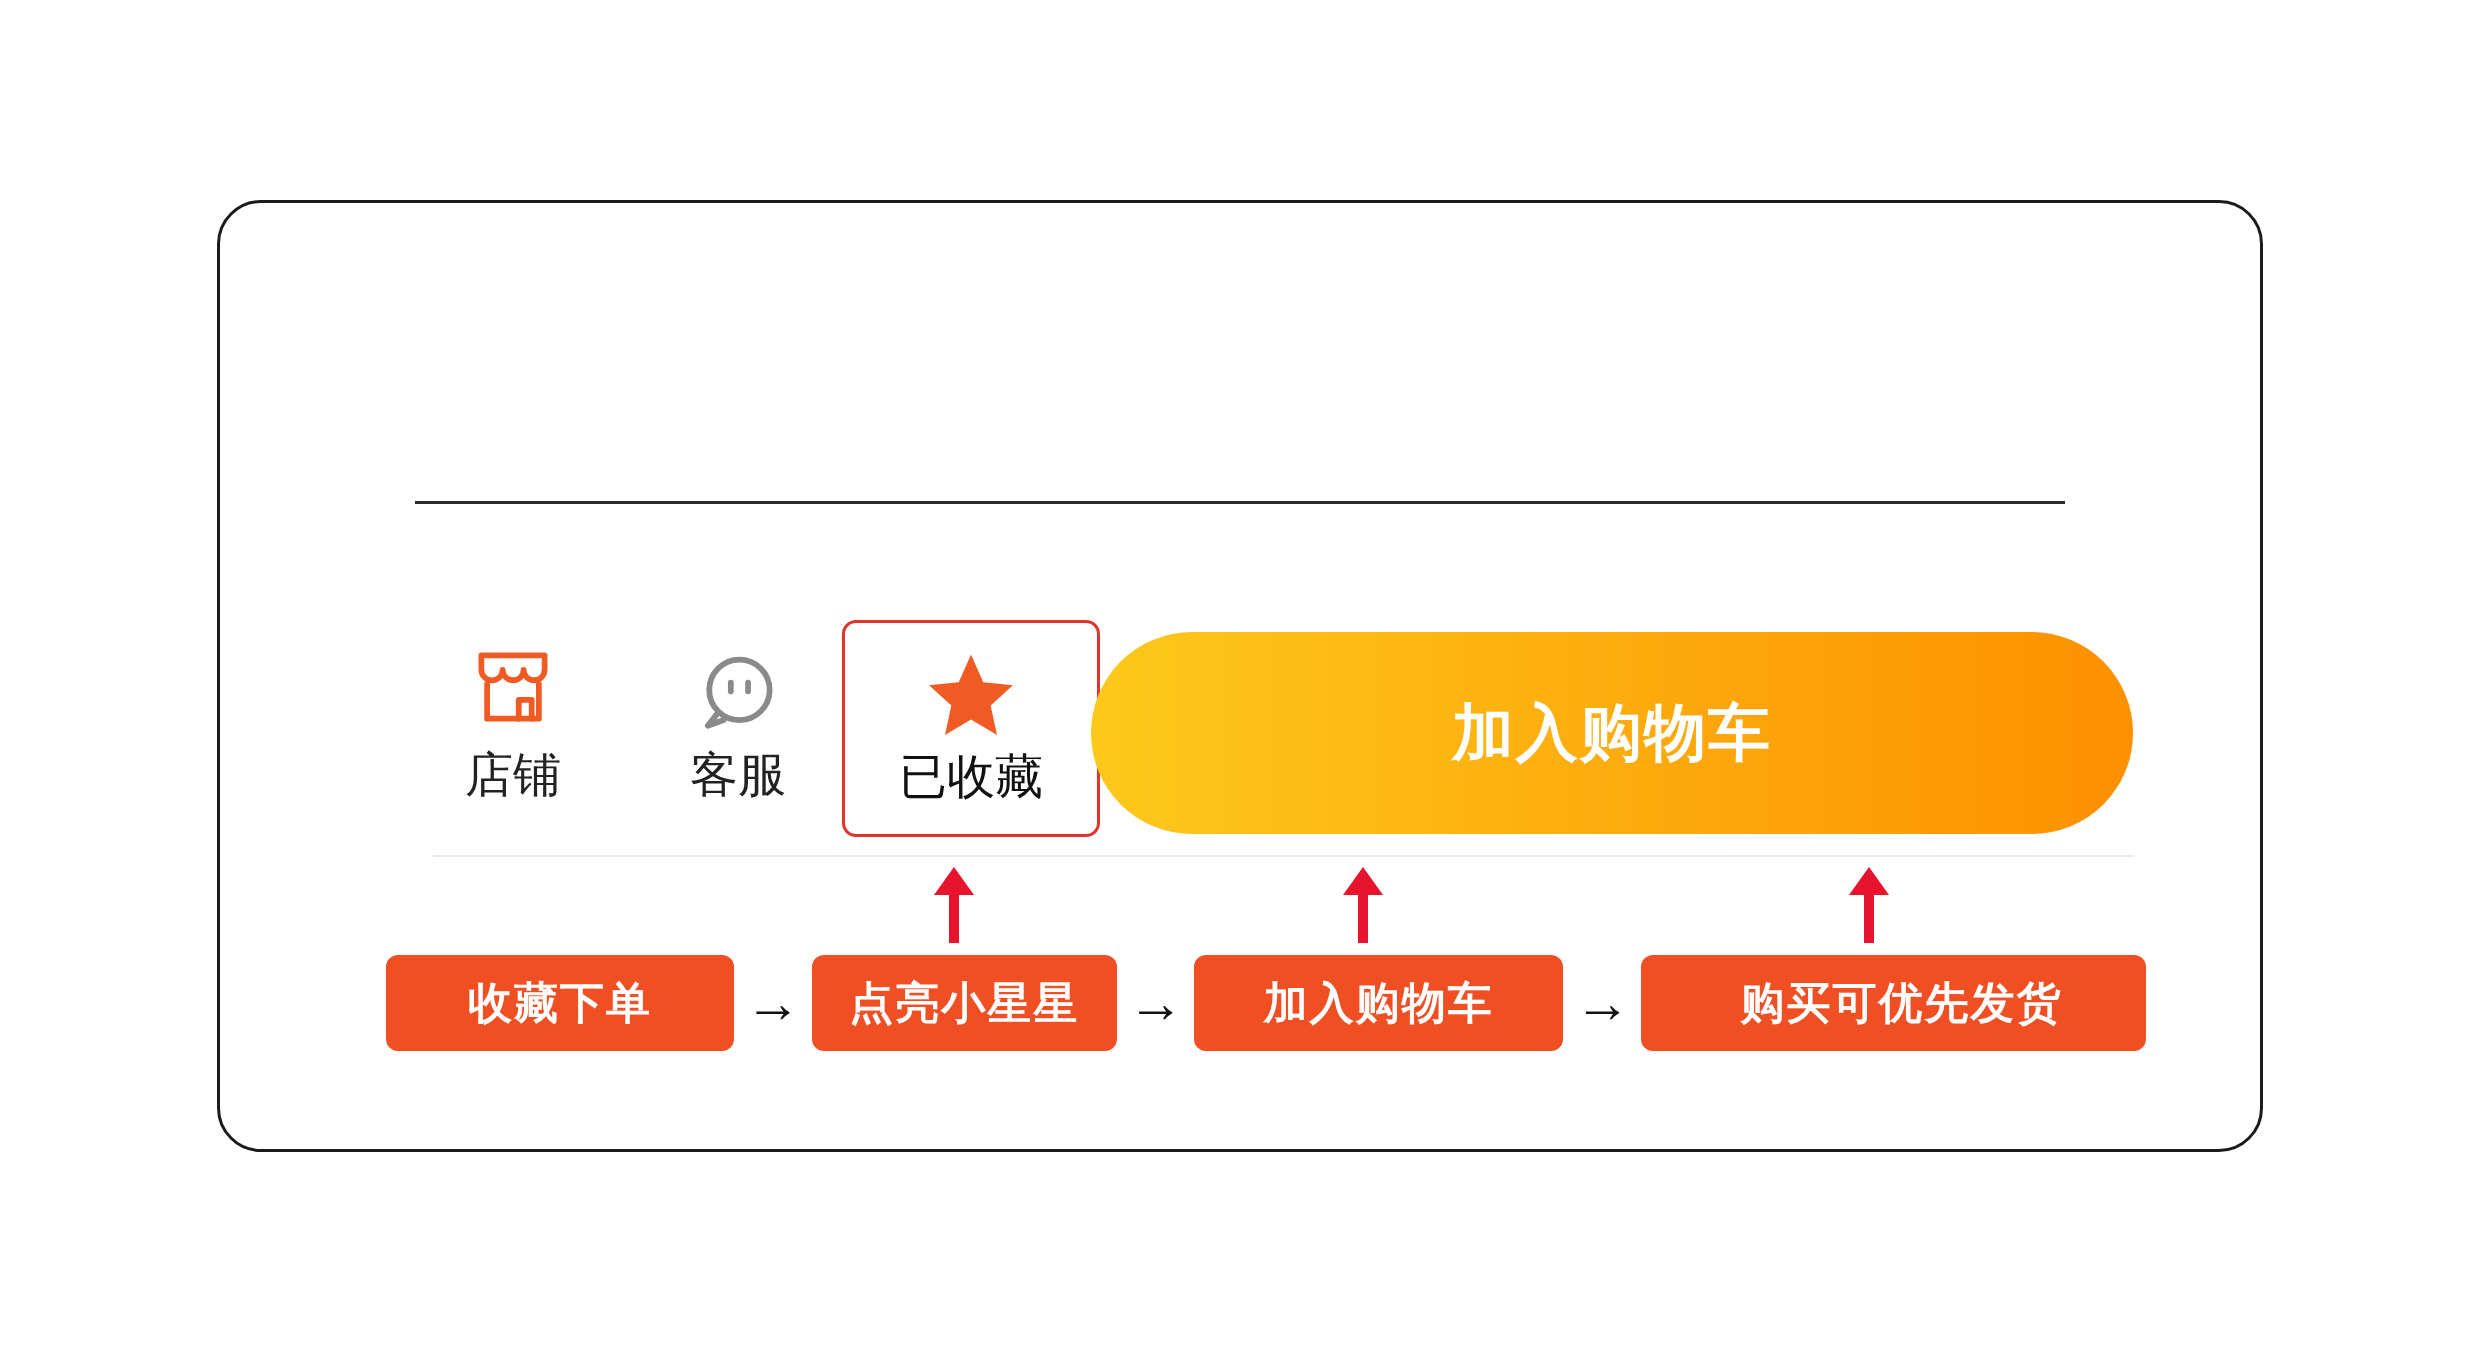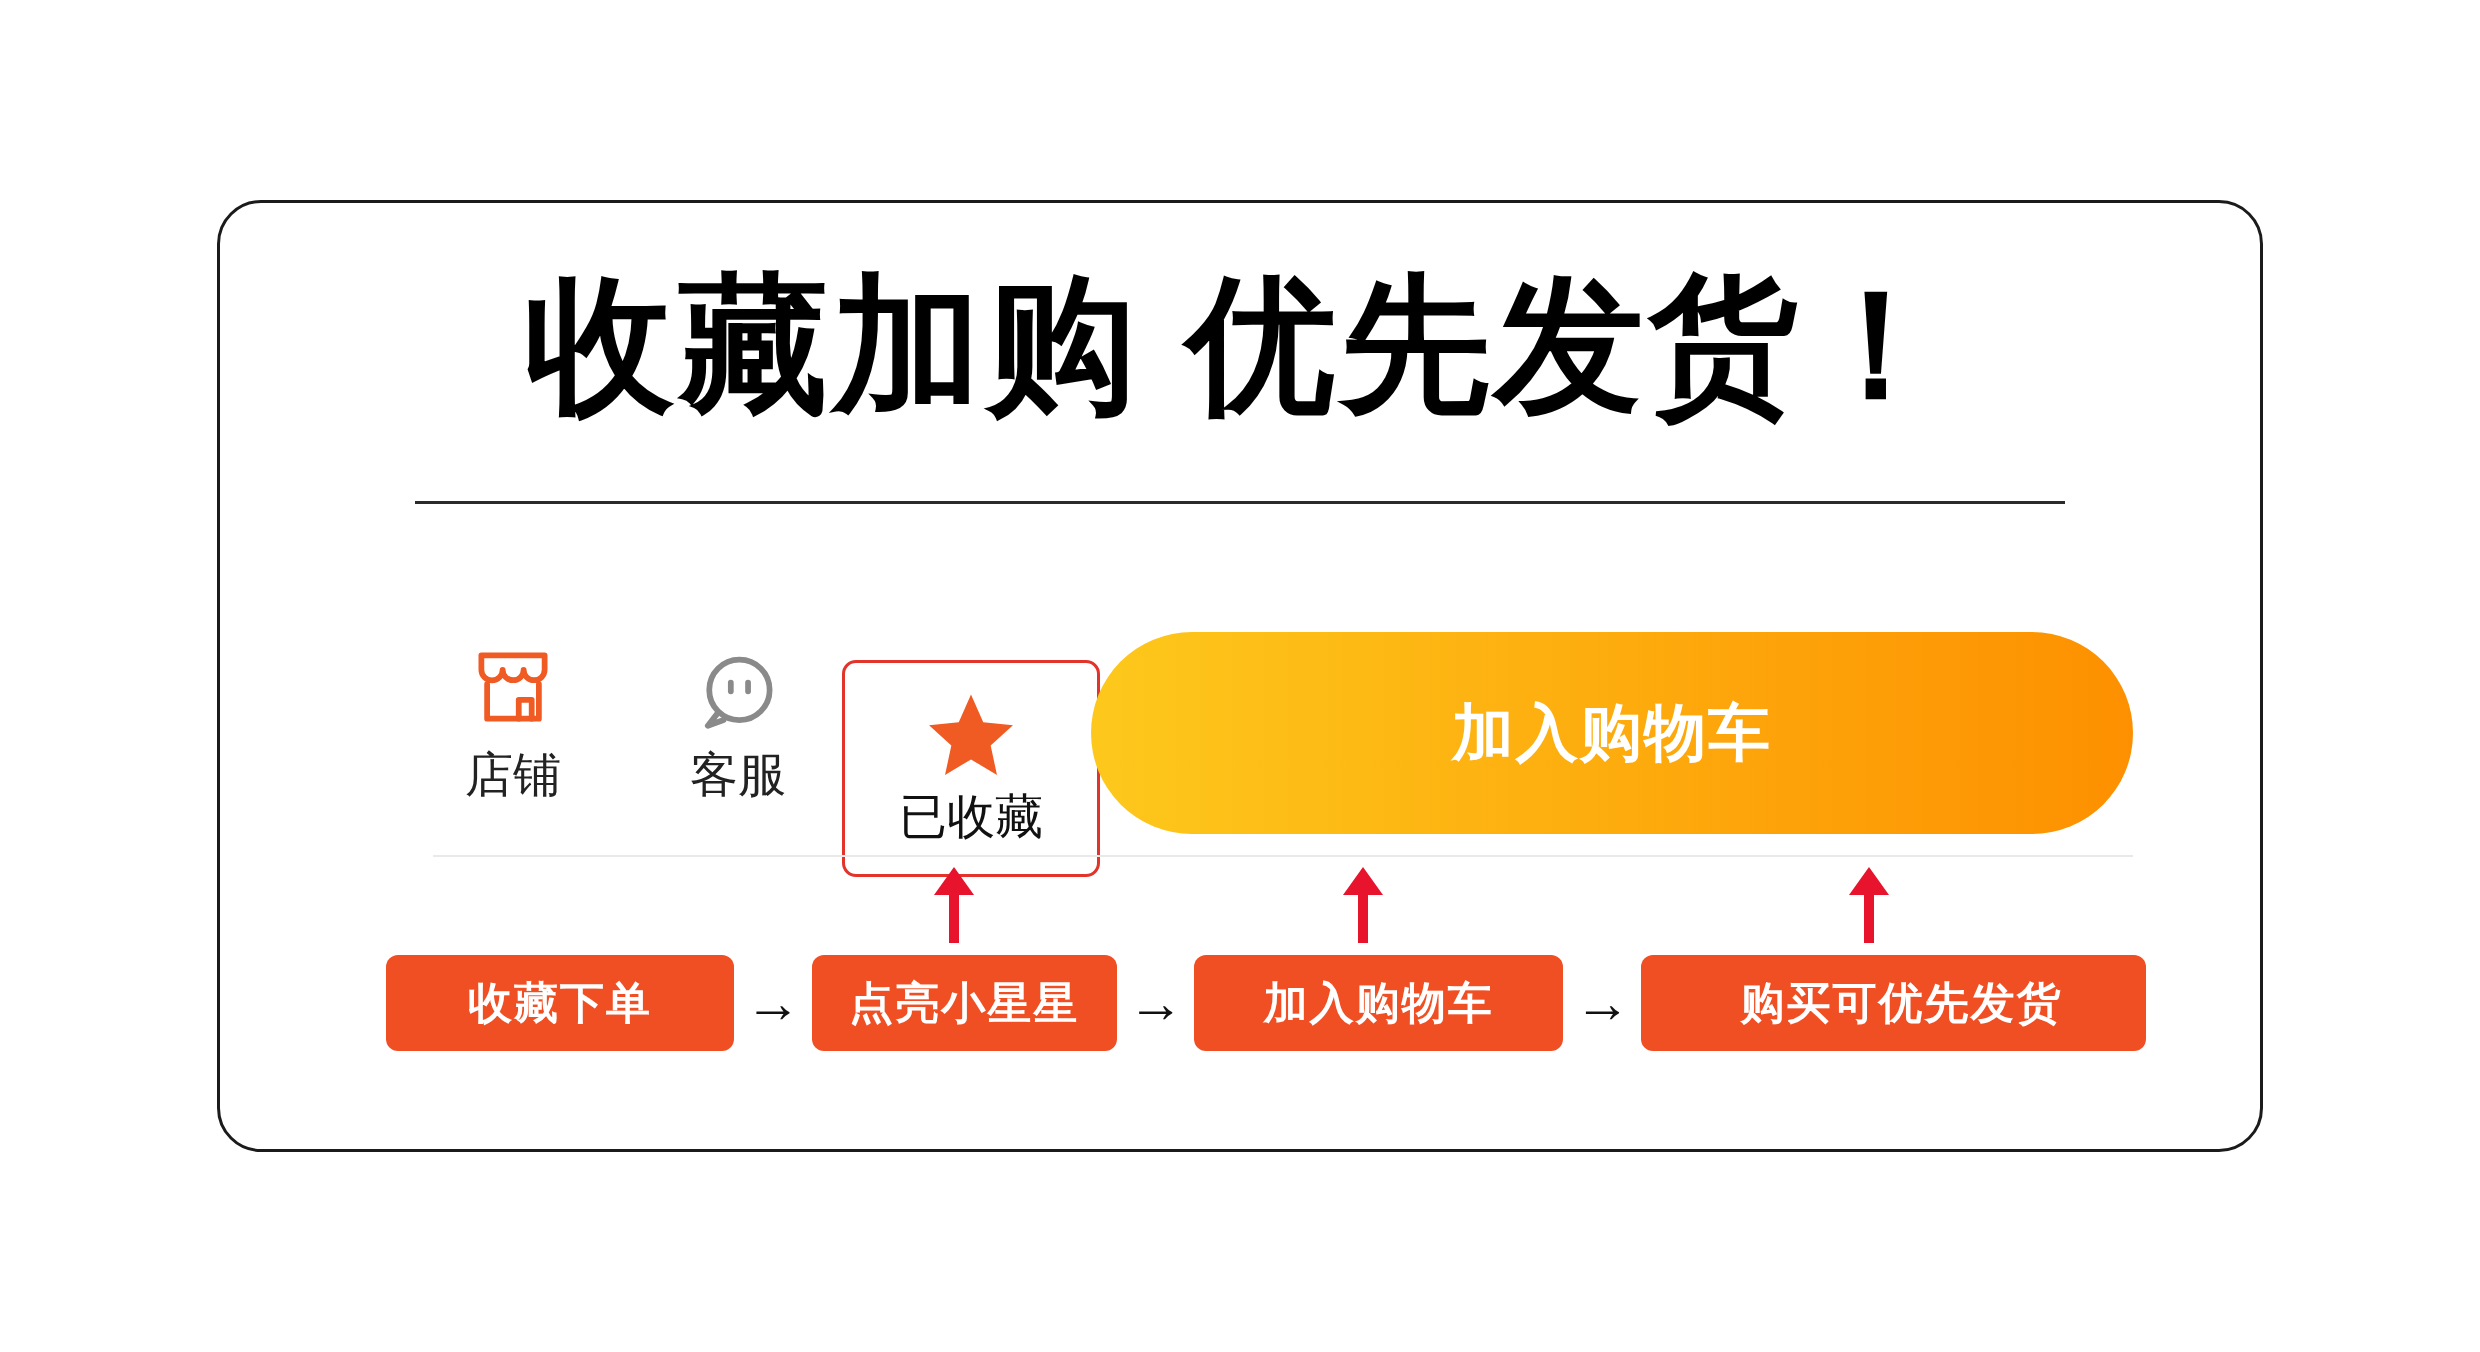--- a/index.html
+++ b/index.html
@@ -25,21 +25,20 @@
   }
   .icon-group .glyph{width:92px;height:92px;display:block;}
   .icon-label{font-size:48px;color:#222;white-space:nowrap;}
   .shop-group{left:223px;top:30px;color:var(--star-orange);}
   .service-group{left:448px;top:30px;color:var(--icon-gray);}
   .fav-box{
     position:absolute;left:622px;top:9px;width:258px;height:217px;box-sizing:border-box;
     border:3px solid var(--accent-red);border-radius:14px;background:#fff;
     display:flex;flex-direction:column;align-items:center;justify-content:center;gap:8px;
     color:var(--star-orange);
-    margin-top:40px;
   }
   .fav-box .glyph{width:88px;height:88px;}
   .fav-box .icon-label{color:#111;}
   .pill{
     position:absolute;left:871px;top:21px;width:1042px;height:202px;border-radius:101px;
     overflow:hidden;display:flex;
   }
   .pill .half{
     flex:1;display:flex;align-items:center;justify-content:center;
     color:#fff;font-size:62px;font-weight:700;letter-spacing:2px;white-space:nowrap;
@@ -69,21 +68,20 @@
   .step-4{width:505px;padding-left:16px;}
   .flow-arrow{
     font-size:56px;font-weight:700;color:#111;line-height:96px;
   }
 </style>
 </head>
 <body>
 
 <div class="promo-card">
 
-  <div class="promo-title">收藏加购 优先发货！</div>
   <div class="title-underline"></div>
 
   <div class="toolbar">
 
     <div class="icon-group shop-group">
       <span class="glyph">
         <svg viewBox="0 0 64 64" fill="none" stroke="currentColor" stroke-width="4" stroke-linejoin="round" stroke-linecap="round">
           <path d="M10 10 H54 V20 a7.3 7.3 0 0 1 -14.6 0 a7.3 7.3 0 0 1 -14.6 0 A7.3 7.3 0 0 1 10 20 Z"></path>
           <path d="M14 30 V54 H50 V30"></path>
           <path d="M36 54 V41 H45 V54"></path>

